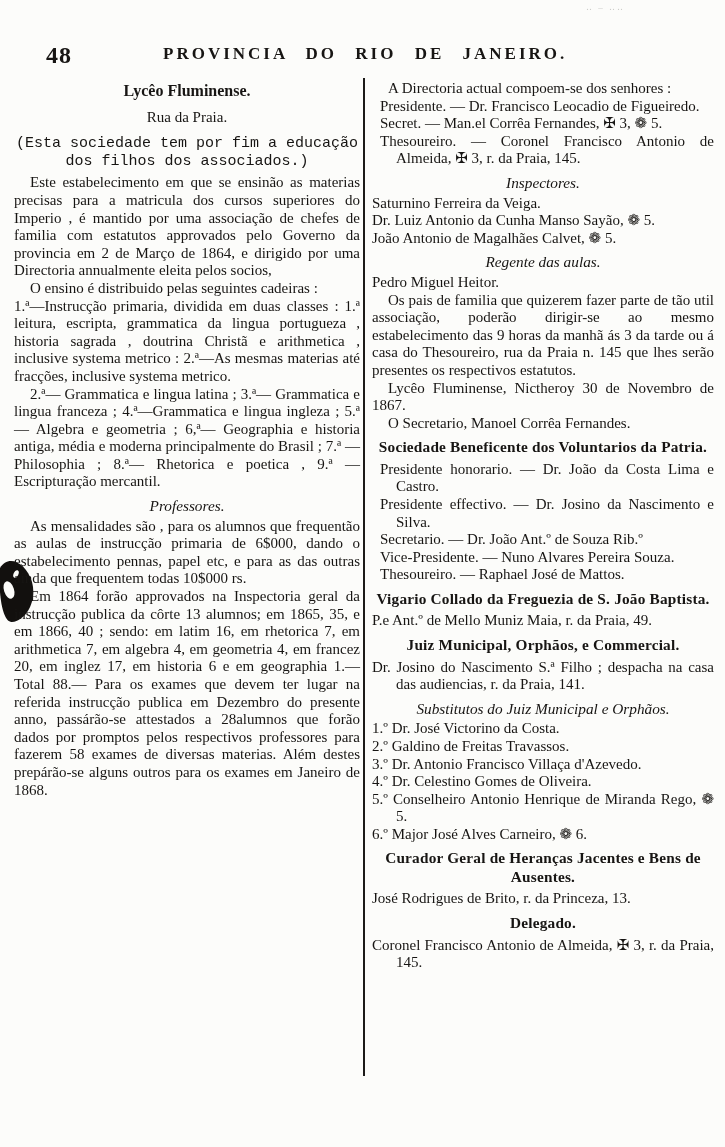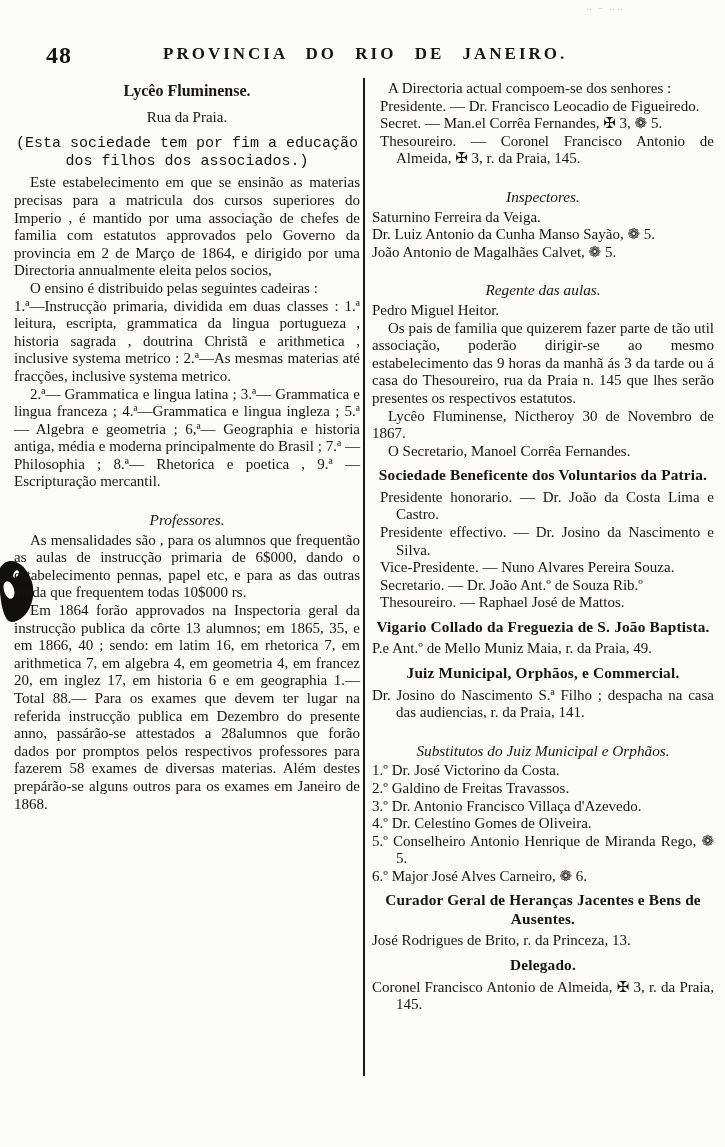--- a/index.html
+++ b/index.html
@@ -20,21 +20,21 @@
   .col{position:absolute;font-size:15px;line-height:17.6px;text-align:justify;}
   .col.left{left:14px;top:82px;width:346px;}
   .col.right{left:372px;top:80px;width:342px;}
   p.blk{margin:0;}
   .ind{text-indent:16px;}
   .hang{padding-left:24px;text-indent:-24px;margin:0;text-align:justify;}
   .ital{margin-left:8px;}
   .lyceo-h{text-align:center;font-weight:bold;font-size:16px;margin:0 0 9px 0;}
   .addr{text-align:center;margin:0 0 9px 0;}
   .note{text-align:center;margin:0 0 4px 0;font-family:Liberation Mono, monospace;}
-  .h-sub{text-align:center;font-style:italic;margin:20px 0 3px 0;font-size:15.3px;}
+  .h-sub{text-align:center;font-style:italic;margin:6px 0 3px 0;font-size:15.3px;}
   .h-sec{
     text-align:center;font-weight:bold;margin:6px 0 4px 0;
     line-height:18.5px;font-size:15.3px;letter-spacing:.2px;
   }
 </style>
 </head>
 <body>
 
 <div id="page">
 
@@ -79,22 +79,22 @@
     <div class="h-sub">Regente das aulas.</div>
     <p class="blk">Pedro Miguel Heitor.</p>
 
     <p class="blk ind">Os pais de familia que quizerem fazer parte de tão util associação, poderão dirigir-se ao mesmo estabelecimento das 9 horas da manhã ás 3 da tarde ou á casa do Thesoureiro, rua da Praia n. 145 que lhes serão presentes os respectivos estatutos.</p>
     <p class="blk ind">Lycêo Fluminense, Nictheroy 30 de Novembro de 1867.</p>
     <p class="blk ind">O Secretario, Manoel Corrêa Fernandes.</p>
 
     <div class="h-sec">Sociedade Beneficente dos Voluntarios da Patria.</div>
     <p class="hang"><span class="ital">Presidente honorario.</span><span> — Dr. João da Costa Lima e Castro.</span></p>
     <p class="hang"><span class="ital">Presidente effectivo.</span><span> — Dr. Josino da Nascimento e Silva.</span></p>
+    <p class="hang"><span class="ital">Secretario.</span><span> — Dr. João Ant.º de Souza Rib.º</span></p>
     <p class="hang"><span class="ital">Vice-Presidente.</span><span> — Nuno Alvares Pereira Souza.</span></p>
-    <p class="hang"><span class="ital">Secretario.</span><span> — Dr. João Ant.º de Souza Rib.º</span></p>
     <p class="hang"><span class="ital">Thesoureiro.</span><span> — Raphael José de Mattos.</span></p>
 
     <div class="h-sec">Vigario Collado da Freguezia de S. João Baptista.</div>
     <p class="hang">P.e Ant.º de Mello Muniz Maia, r. da Praia, 49.</p>
 
     <div class="h-sec">Juiz Municipal, Orphãos, e Commercial.</div>
     <p class="hang">Dr. Josino do Nascimento S.ª Filho ; despacha na casa das audiencias, r. da Praia, 141.</p>
 
     <div class="h-sub">Substitutos do Juiz Municipal e Orphãos.</div>
     <p class="hang">1.º Dr. José Victorino da Costa.</p>

